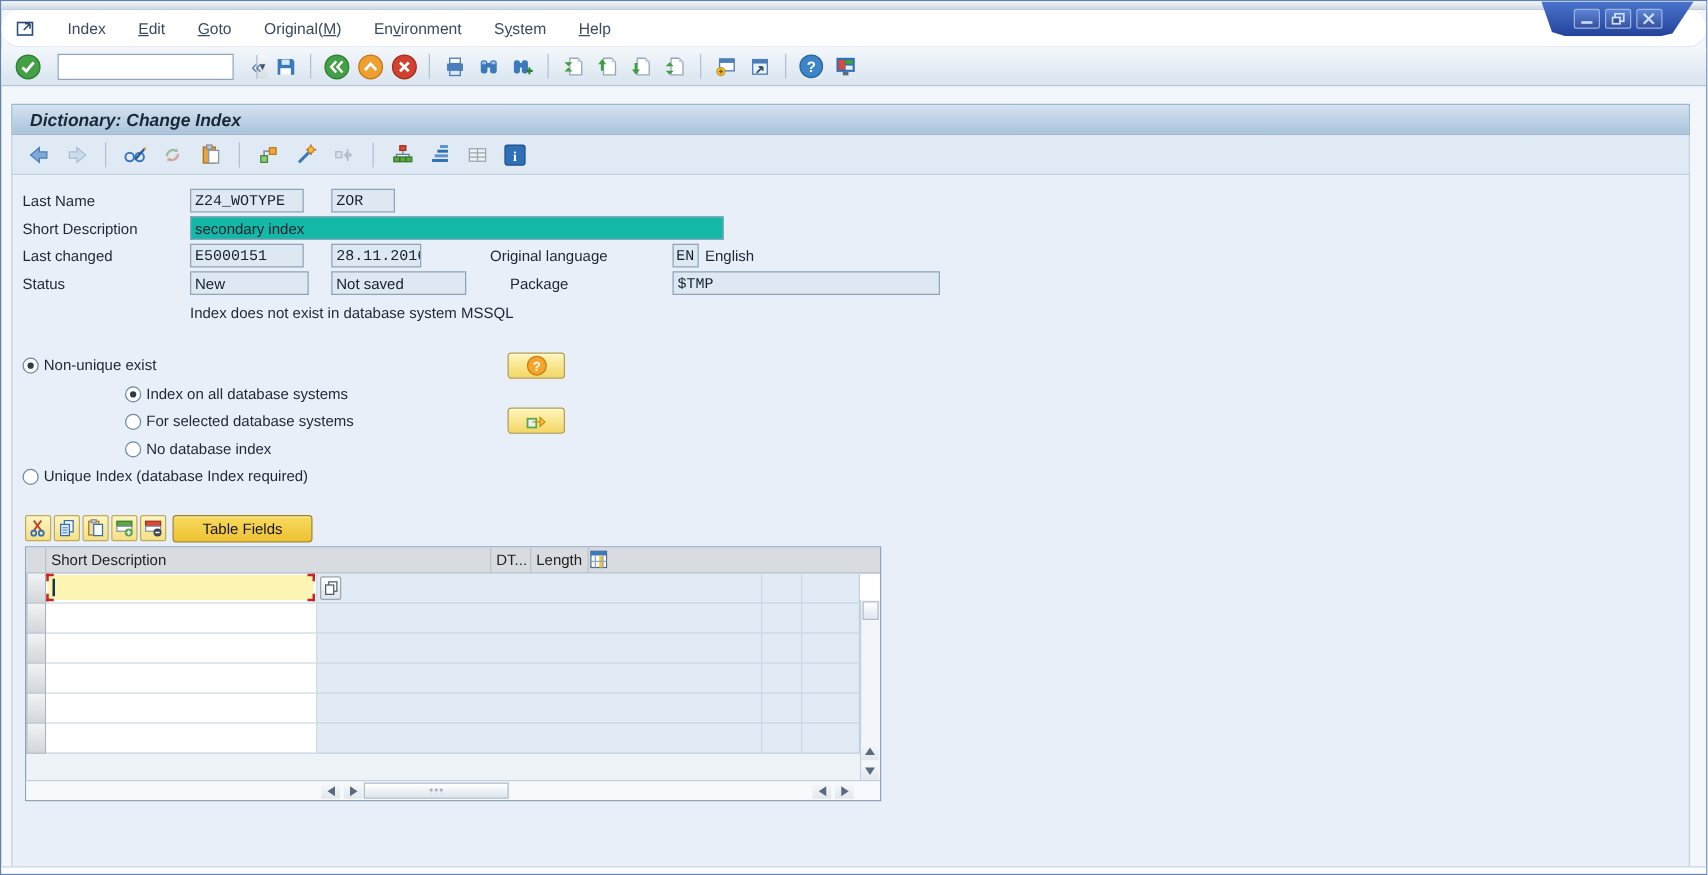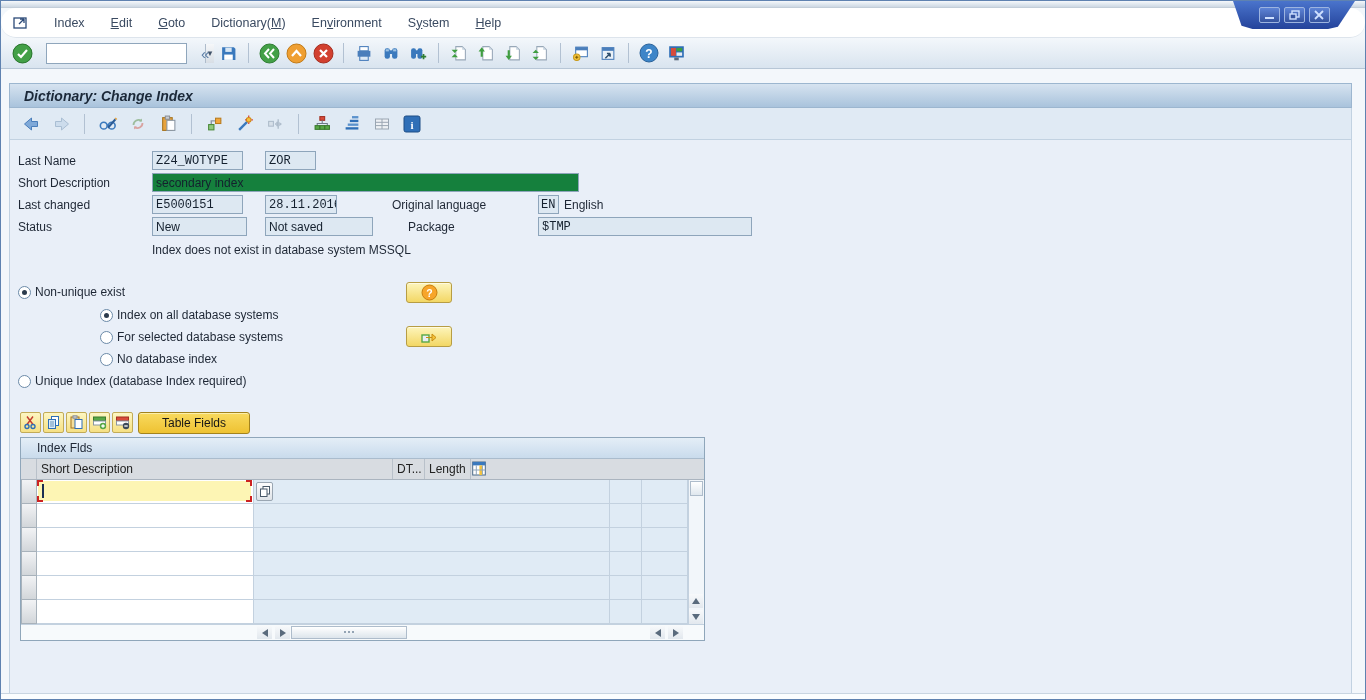--- a/index.html
+++ b/index.html
@@ -52,21 +52,21 @@
     font-size:14px; font-weight:bold; font-style:italic; color:#1b2838; }
   .app-toolbar { height:32px; background:#e0eaf4; border:1px solid #c2d2e1; border-top:none;
     display:flex; align-items:center; gap:8px; padding-left:10px; }
   .content { position:relative; height:554px; background:#e9eff8;
     border:1px solid #c2d2e1; border-top:none; }
   
   .lbl { position:absolute; font-size:12px; color:#1e2735; white-space:nowrap; }
   .fld { position:absolute; height:19px; border:1px solid #8ea5bb; background:#dde8f2;
     font-family:"Liberation Mono", monospace; font-size:12px; color:#14202e;
     padding:2px 3px 0 3px; white-space:nowrap; overflow:hidden; }
-  .fld.white { background:#15803d; }
+  .fld.white { background:#14b8a6; }
   .fld.sans { font-family:"Liberation Sans", sans-serif; }
   .msg { position:absolute; font-size:12px; color:#1e2735; }
   
   .radio-row { position:absolute; display:flex; align-items:center; gap:4px; font-size:12px; color:#1e2735; }
   .radio { width:13px; height:13px; border-radius:50%; border:1px solid #6b8aa8; background:#fff; position:relative; flex:0 0 auto; }
   .radio.sel::after { content:""; position:absolute; left:3px; top:3px; width:5px; height:5px; border-radius:50%; background:#2c3b4d; }
   .ybtn { position:absolute; width:46px; height:21px; border:1px solid #b79d44; border-radius:3px;
     background:linear-gradient(#fdf5bb,#f3d765); display:flex; align-items:center; justify-content:center;
     box-shadow:inset 0 1px 0 #fffbe0; }
   
@@ -149,21 +149,21 @@
   <div class="menubar">
     <span class="menu-glyph">
       <svg width="17" height="14" viewBox="0 0 17 14">
           <rect x="1" y="2" width="12" height="10" fill="none" stroke="#2c4a78" stroke-width="1.3"></rect>
           <path d="M6 8l5-5M11 3h-4M11 3v4" stroke="#2c4a78" stroke-width="1.3" fill="none"></path>
         </svg>
     </span>
     <div class="menu-item"><span>Index</span><span class="u"></span><span></span></div>
     <div class="menu-item"><span></span><span class="u">E</span><span>dit</span></div>
     <div class="menu-item"><span></span><span class="u">G</span><span>oto</span></div>
-    <div class="menu-item"><span>Dictionary(</span><span class="u">M</span><span>)</span></div>
+    <div class="menu-item"><span>Original(</span><span class="u">M</span><span>)</span></div>
     <div class="menu-item"><span>En</span><span class="u">v</span><span>ironment</span></div>
     <div class="menu-item"><span>S</span><span class="u">y</span><span>stem</span></div>
     <div class="menu-item"><span></span><span class="u">H</span><span>elp</span></div>
   </div>
 
   <div class="toolbar">
     <div class="tbtn">
       <svg width="21" height="21" viewBox="0 0 21 21">
           <circle cx="10.5" cy="10.5" r="9.5" fill="#4aא"></circle>
           <circle cx="10.5" cy="10.5" r="9.5" fill="#43a047" stroke="#2e7d32"></circle>
@@ -483,23 +483,20 @@
               <circle cx="11" cy="11" r="3.2" fill="#3c4a58"></circle>
               <path d="M9.3 11h3.4" stroke="#fff" stroke-width="1.3"></path>
             </svg>
         </div>
       </div>
       <div class="tf-btn" style="left:128px; top:272px;">
         <span>Table Fields</span>
       </div>
 
       <div class="sap-table" style="left:10px; top:297px; height:204px;">
-        <div class="tcaption">
-          <span>Index Flds</span>
-        </div>
         <div class="thead">
           <div class="th" style="width:16px;"></div>
           <div class="th" style="width:356px;">Short Description</div>
           <div class="th" style="width:32px;">DT...</div>
           <div class="th" style="width:46px;">Length</div>
           <div class="th" style="width:16px; padding:2px 0 0 1px; border-right:none;">
             <svg width="14" height="15" viewBox="0 0 14 15">
                 <rect x="0.7" y="1" width="12.6" height="13" fill="#fff" stroke="#4a6a88"></rect>
                 <rect x="0.7" y="1" width="12.6" height="3.4" fill="#3a79bd"></rect>
                 <rect x="7.4" y="4.4" width="3" height="9.6" fill="#f5c33b"></rect>

